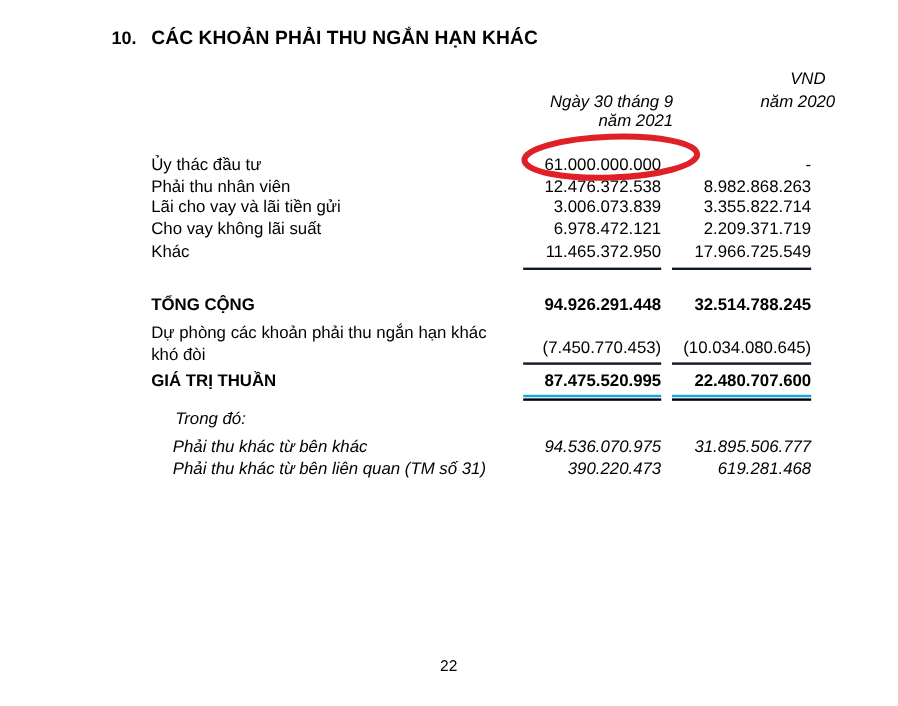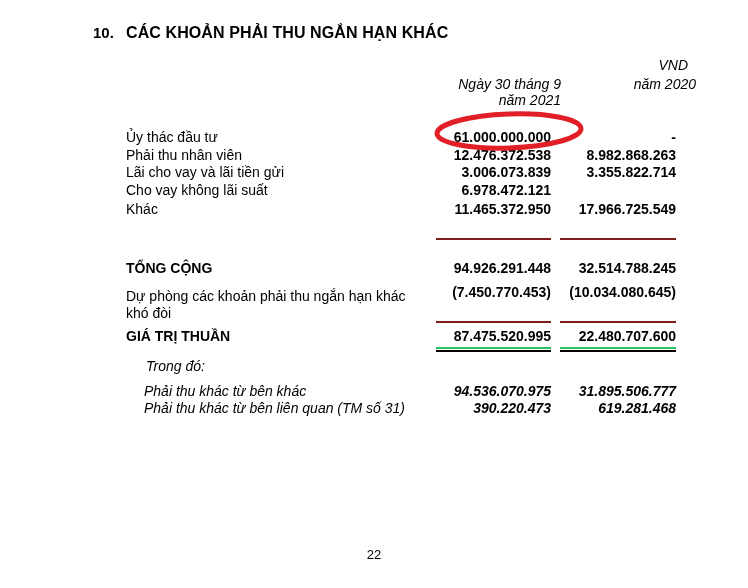--- a/index.html
+++ b/index.html
@@ -21,26 +21,26 @@
   
   .colheads{left:126px;top:76px;width:550px;display:grid;
     grid-template-columns:301px 115px 116px;column-gap:19px;}
   .colhead{font-size:14px;font-style:italic;text-align:right;line-height:16px;}
 
   
   .tbl{left:126px;top:129px;width:550px;}
   .row{display:grid;grid-template-columns:301px 115px 116px;column-gap:9px;
     font-size:14px;line-height:17.5px;}
   .lbl{text-align:left;padding-right:4px;}
-  .num{display:flex;justify-content:flex-end;align-items:flex-end;white-space:nowrap;font-weight:bold;}
+  .num{display:flex;justify-content:flex-end;align-items:flex-end;white-space:nowrap;}
   .bold{font-weight:bold;}
   .ital{font-style:italic;}
   .indent{padding-left:18px;}
-  .bb{border-bottom:2px solid #7f1d1d;padding-bottom:19px;}
-  .dbb{border-bottom:2px solid #22c55e;padding-bottom:2px;position:relative;}
+  .bb{border-bottom:2px solid #0f172a;padding-bottom:4px;}
+  .dbb{border-bottom:2px solid #0ea5e9;padding-bottom:2px;position:relative;}
   .dbb::after{content:"";position:absolute;left:0;right:0;bottom:-5px;border-bottom:2px solid #000;}
 
   .r-khac{margin-top:2px;}
   .r-tong{margin-top:20px;}
   .r-duphong{margin-top:7px;align-items:end;}
   .r-giatri{margin-top:5px;}
   .r-trongdo{margin-top:9px;margin-left:20px;}
   .r-sub1{margin-top:7px;}
 
   
@@ -84,20 +84,21 @@
 
   <div class="row">
     <div class="lbl">Lãi cho vay và lãi tiền gửi</div>
     <div class="num">3.006.073.839</div>
     <div class="num">3.355.822.714</div>
   </div>
 
   <div class="row">
     <div class="lbl">Cho vay không lãi suất</div>
     <div class="num">6.978.472.121</div>
+    <div class="num">2.209.371.719</div>
   </div>
 
   <div class="row r-khac">
     <div class="lbl">Khác</div>
     <div class="num bb">11.465.372.950</div>
     <div class="num bb">17.966.725.549</div>
   </div>
 
   <div class="row r-tong">
     <div class="lbl bold">TỔNG CỘNG</div>

